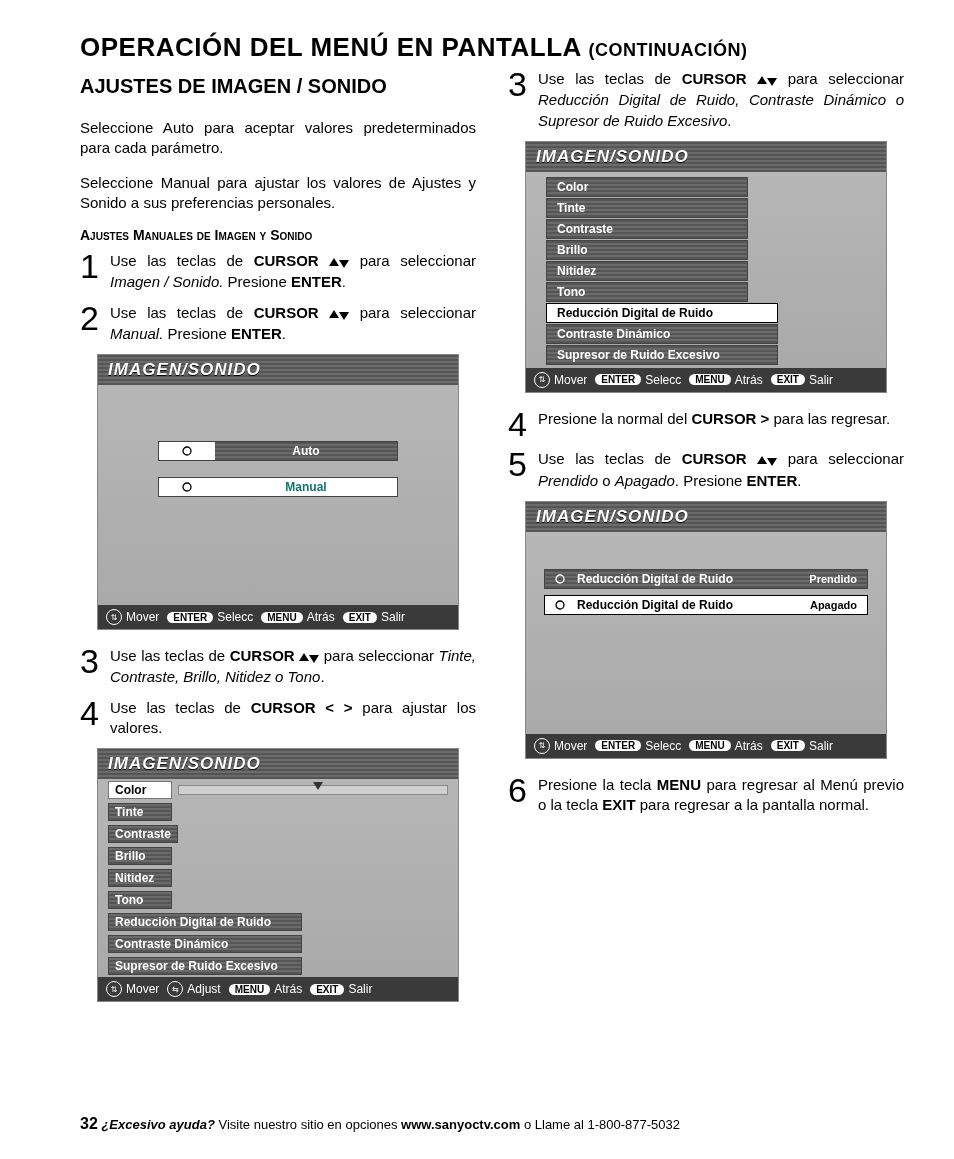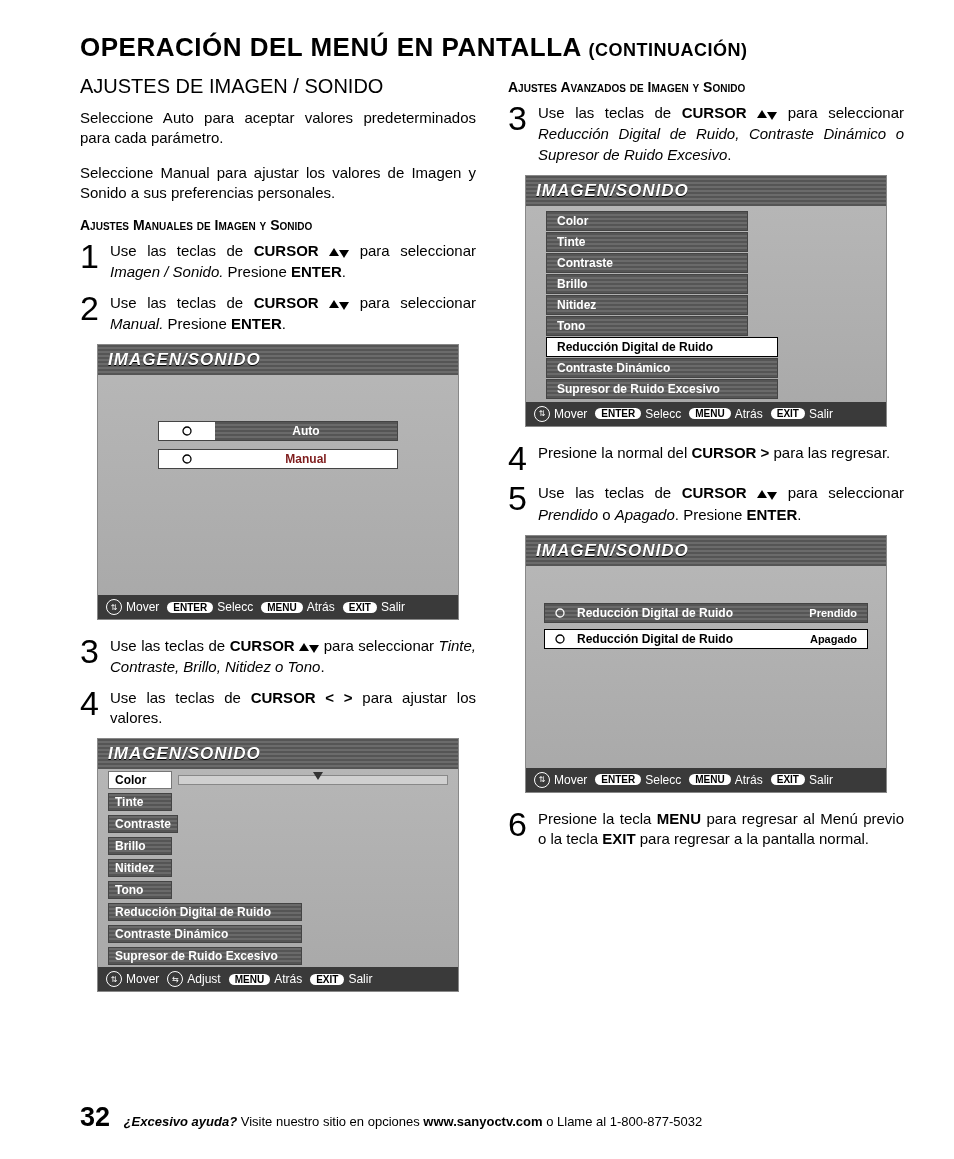--- a/index.html
+++ b/index.html
@@ -1,78 +1,78 @@
 <!DOCTYPE html>
 <html><head>
 <meta charset="utf-8">
 <style>
   body{margin:0;background:#fff;font-family:Helvetica,Arial,sans-serif;color:#000}
   .page{width:954px;min-height:1159px;margin:0 auto;padding:32px 50px 5px 80px;box-sizing:border-box;position:relative}
   .h1{font-size:26px;font-weight:bold;letter-spacing:0.5px;margin:0 0 6px 0}
   .h1 small{font-size:18px;font-weight:bold}
   .cols{display:flex;gap:32px}
   .col{flex:1;min-width:0}
-  .h2{font-size:20px;font-weight:normal;margin:6px 0 10px}
+  .h2{font-size:20px;font-weight:bold;margin:6px 0 20px}
   .h3{font-size:14px;font-weight:bold;font-variant:small-caps;margin:14px 0 8px}
   p{font-size:15px;line-height:1.35;margin:0 0 14px;text-align:justify}
   .step{display:flex;gap:8px;margin:0 0 10px}
   .step .num{font-size:34px;font-weight:500;line-height:0.9;min-width:22px}
   .step .txt{font-size:15px;line-height:1.35;text-align:justify}
   b{font-weight:bold}
   em{font-style:italic}
   .arrows{display:inline-block;vertical-align:-1px}
   .osd{border:1px solid #888;background:linear-gradient(#b8b8b8,#a8a8a8);margin:10px auto 16px;width:360px}
   .osd-title{background:repeating-linear-gradient(0deg,#555 0 2px,#6b6b6b 2px 4px);color:#fff;font-size:17px;font-weight:bold;letter-spacing:1px;padding:5px 10px;font-style:italic;text-shadow:0 1px 0 #000}
   .osd-body{min-height:180px;padding:6px 10px 0}
   .osd-body.short{min-height:156px}
   .osd-body.list{padding:0}
   .osd-row{display:block;margin:1px 0}
   .pill{display:inline-block;background:repeating-linear-gradient(0deg,#555 0 2px,#6a6a6a 2px 4px);color:#fff;font-size:12px;font-weight:bold;padding:2px 10px;border:1px solid #444;min-width:180px}
   .pill.sel{background:#fff;color:#000;border:1px solid #000}
   .pill.wide{min-width:295px;display:flex;align-items:center;gap:12px}
   .pill.wide .lbl{flex:1}
   .pill.wide .val{color:#fff;font-size:11px}
   .pill.wide.sel .val{color:#000}
-  .opt-wrap{display:flex;align-items:flex-end;gap:0;margin:6px auto 8px;width:240px}
+  .opt-wrap{display:flex;align-items:flex-end;gap:0;margin:16px auto 8px;width:240px}
   .opt{display:flex;align-items:center;border:1px solid #444;height:18px;flex:1;font-size:12px}
   .opt .r{width:56px;background:#fff;color:#000;display:flex;align-items:center;justify-content:center;height:100%}
   .opt .r svg{width:10px;height:10px}
   .opt .l{flex:1;display:flex;align-items:center;justify-content:center;height:100%;color:#fff;background:repeating-linear-gradient(0deg,#555 0 2px,#6a6a6a 2px 4px);font-weight:bold}
-  .opt.sel .l{background:#fff;color:#7f1d1d}
+  .opt.sel .l{background:#fff;color:#0f766e}
   .osd-foot{background:#3a3a3a;color:#fff;font-size:12px;padding:4px 8px;display:flex;align-items:center;gap:8px}
   .key{display:inline-flex;align-items:center;gap:4px}
   .btn{background:#fff;color:#000;border-radius:8px;padding:0 6px;font-size:10px;font-weight:bold}
   .circ{width:14px;height:14px;border:1.5px solid #fff;border-radius:50%;display:flex;align-items:center;justify-content:center;font-size:8px}
   .slider-row{display:flex;align-items:center;gap:6px;padding:2px 10px;font-size:12px}
   .slider-row .sl-lbl{min-width:50px;background:#fff;color:#000;padding:1px 6px;font-weight:bold;border:1px solid #777}
   .slider-row .sl-lbl.d{background:repeating-linear-gradient(0deg,#555 0 2px,#6a6a6a 2px 4px);color:#fff;border:1px solid #444}
   .slider-track{flex:1;height:8px;background:#d0d0d0;border:1px solid #888;position:relative}
   .slider-track .mk{position:absolute;top:-4px;left:50%;width:0;height:0;border-left:5px solid transparent;border-right:5px solid transparent;border-top:8px solid #333}
   .pgf{position:absolute;left:80px;bottom:26px;font-size:13px}
-  .pgf b.big{font-size:27px;margin-right:10px}
+  .pgf b.big{font-size:16px;}
   .triangle-up{display:inline-block;width:0;height:0;border-left:5px solid transparent;border-right:5px solid transparent;border-bottom:8px solid #000;vertical-align:1px}
   .triangle-down{display:inline-block;width:0;height:0;border-left:5px solid transparent;border-right:5px solid transparent;border-top:8px solid #000;vertical-align:-1px}
   .center{padding-top:40px}
 </style>
 </head>
 <body>
 
 <div class="page">
 
   <div class="h1">
     <span>OPERACIÓN DEL MENÚ EN PANTALLA</span>
     <small>(CONTINUACIÓN)</small>
   </div>
 
   <div class="cols">
 
     <div class="col">
       <div class="h2">AJUSTES DE IMAGEN / SONIDO</div>
       <p>Seleccione Auto para aceptar valores predeterminados para cada parámetro.</p>
-      <p>Seleccione Manual para ajustar los valores de Imagen y Sonido a sus preferencias personales.</p>
+      <p>Seleccione Manual para ajustar los valores de Ajustes y Sonido a sus preferencias personales.</p>
 
       <div class="h3">Ajustes Manuales de Imagen y Sonido</div>
 
       <div class="step">
         <div class="num">1</div>
         <div class="txt">
           <span>Use las teclas de </span><b>CURSOR</b>
           <span class="arrows"><span class="triangle-up"></span><span class="triangle-down"></span></span>
           <span> para seleccionar </span><em>Imagen / Sonido.</em><span> Presione </span><b>ENTER</b>.
         </div>
@@ -197,21 +197,20 @@
             </span>
           <span class="key">
               <span class="btn">EXIT</span>
               <span>Salir</span>
             </span>
         </div>
       </div>
     </div>
 
     <div class="col">
-      <div class="h3" style="margin-top:10px">Ajustes Avanzados de Imagen y Sonido</div>
 
       <div class="step">
         <div class="num">3</div>
         <div class="txt">
           <span>Use las teclas de </span><b>CURSOR</b>
           <span class="arrows"><span class="triangle-up"></span><span class="triangle-down"></span></span>
           <span> para seleccionar </span><em>Reducción Digital de Ruido, Contraste Dinámico o Supresor de Ruido Excesivo</em>.
         </div>
       </div>
 

